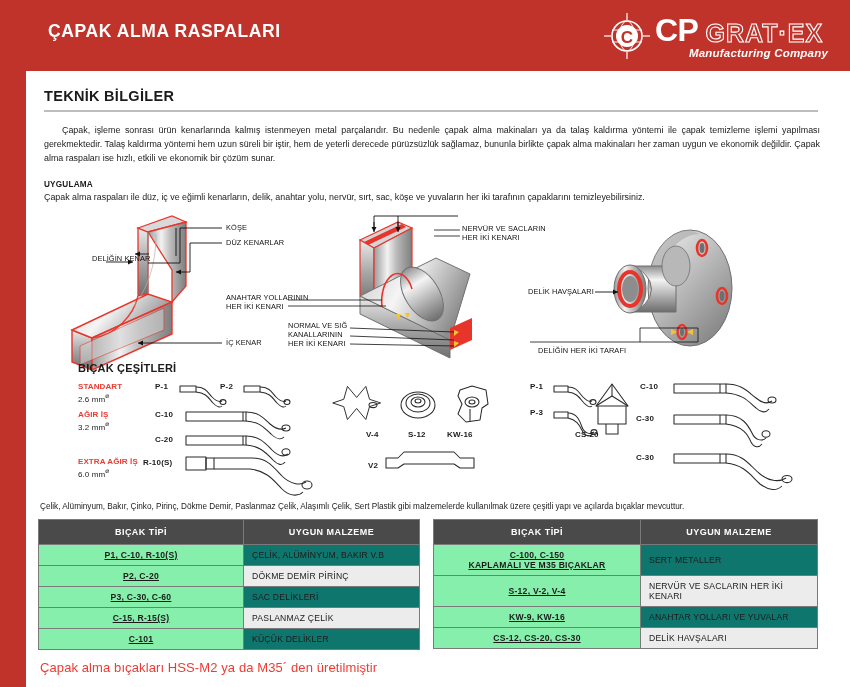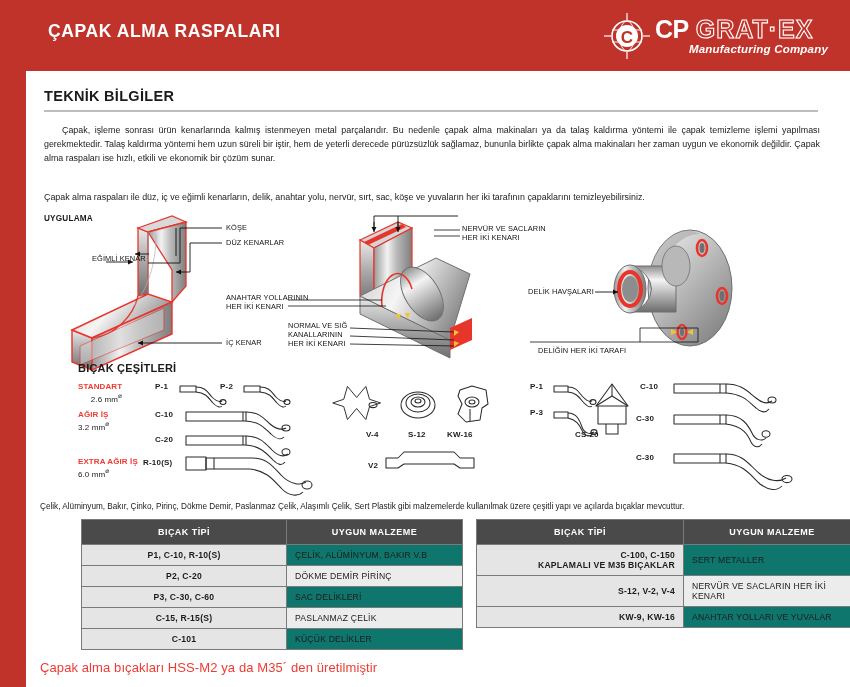--- a/index.html
+++ b/index.html
@@ -30,21 +30,21 @@
     position: absolute; left: 26px; top: 71px; width: 824px; height: 616px;
     background: #ffffff;
   }
 
   
   .logo { position: absolute; right: 22px; top: 12px; height: 48px; display: flex; align-items: center; }
   .logo-emblem { position: relative; width: 46px; height: 46px; margin-right: 5px; }
   .logo-text-wrap { display: flex; flex-direction: column; align-items: flex-start; }
   .logo-row { display: flex; align-items: flex-end; }
   .logo-cp {
-    color: #ffffff; font-size: 25px; font-weight: bold; letter-spacing: -0.5px;
+    color: #ffffff; font-size: 32px; font-weight: bold; letter-spacing: -0.5px;
     line-height: 1; font-family: "Liberation Sans", sans-serif;
   }
   .logo-gratex {
     font-size: 25px; font-weight: bold; line-height: 1; margin-left: 7px;
     color: transparent; -webkit-text-stroke: 1.1px #ffffff;
     letter-spacing: 1px;
   }
   .logo-mfg {
     color: #ffffff; font-size: 11.5px; font-weight: bold; font-style: italic;
     margin-top: 1px; margin-left: 34px; letter-spacing: 0.2px;
@@ -61,21 +61,21 @@
   }
 
   
   .intro {
     position: absolute; left: 44px; top: 124px; width: 776px;
     font-size: 8.9px; line-height: 1.55; color: #1b1b1b; text-align: justify;
   }
   .intro .indent { display: inline-block; width: 18px; }
   .sub-head {
     position: absolute; left: 44px; top: 180px;
-    font-size: 8.2px; font-weight: bold; color: #1b1b1b; letter-spacing: 0.2px; margin-top: 34px;
+    font-size: 8.2px; font-weight: bold; color: #1b1b1b; letter-spacing: 0.2px;
   }
   .sub-copy {
     position: absolute; left: 44px; top: 191px; width: 776px;
     font-size: 8.9px; line-height: 1.5; color: #1b1b1b;
   }
 
   
   .illus { position: absolute; left: 30px; top: 210px; width: 810px; height: 160px; }
   .lbl {
     position: absolute; font-size: 7.4px; color: #111; line-height: 1.22;
@@ -95,34 +95,34 @@
   .grade .mm { display: block; color: #1b1b1b; font-weight: normal; font-size: 8px; margin-top: 1px; }
   .bcode {
     position: absolute; font-size: 8px; font-weight: bold; color: #1b1b1b; letter-spacing: 0.2px;
   }
 
   
   .tbl-note {
     position: absolute; left: 40px; top: 502px; width: 790px;
     font-size: 8.2px; color: #1b1b1b;
   }
-  table { border-collapse: collapse; font-size: 8.6px; margin-left: 43px; }
+  table { border-collapse: collapse; font-size: 8.6px; }
   .tbl { position: absolute; border: 1px solid #7a7a7a; }
   #tbl-left  { left: 38px; top: 519px; width: 382px; }
   #tbl-right { left: 433px; top: 519px; width: 385px; }
   .tbl th {
     background: #4a4a4a; color: #ffffff; font-weight: bold;
     font-size: 9px; letter-spacing: 0.45px; padding: 7px 4px; text-align: center;
     border: 1px solid #7a7a7a;
   }
   .tbl td { border: 1px solid #7a7a7a; padding: 5px 8px; color: #1b1b1b; }
-  .tbl td.c1 { background: #e5e5e5; font-weight: bold; text-align: center; letter-spacing: 0.25px; }
+  .tbl td.c1 { background: #86efac; font-weight: bold; text-align: center; letter-spacing: 0.25px; text-decoration: underline; }
   .tbl td.c2 { background: #0f766e; letter-spacing: 0.2px; }
   .tbl tr.alt td.c2 { background: #ececed; }
-  #tbl-right td.c1 { text-align: right; }
+  #tbl-right td.c1 { text-align: center; }
   #tbl-left  td.c1 { width: 205px; }
   #tbl-right td.c1 { width: 207px; }
 
   .footnote {
     position: absolute; left: 40px; top: 660px;
     font-size: 13px; color: #ee3b33; letter-spacing: 0.1px;
   }
 </style>
 </head>
 <body>
@@ -272,39 +272,39 @@
         <line x1="565" y1="82" x2="588" y2="82" stroke="#111" stroke-width="0.9" marker-end="url(#ar)"></line>
         <line x1="610" y1="118" x2="668" y2="118" stroke="#111" stroke-width="0.8"></line>
         <line x1="610" y1="118" x2="610" y2="132" stroke="#111" stroke-width="0.8"></line>
         <line x1="668" y1="118" x2="668" y2="132" stroke="#111" stroke-width="0.8"></line>
         <line x1="500" y1="132" x2="668" y2="132" stroke="#111" stroke-width="0.8"></line>
         <line x1="430" y1="20" x2="404" y2="20" stroke="#111" stroke-width="0.8"></line>
         <line x1="430" y1="26" x2="404" y2="26" stroke="#111" stroke-width="0.8"></line>
       </g>
     </svg>
 
-    <div class="lbl" style="left:62px; top:44px;">EĞİMLİ KENAR</div>
+    <div class="lbl" style="left:62px; top:44px;">DELİĞİN KENAR</div>
     <div class="lbl" style="left:196px; top:13px;">KÖŞE</div>
     <div class="lbl" style="left:196px; top:28px;">DÜZ KENARLAR</div>
     <div class="lbl" style="left:196px; top:128px;">İÇ KENAR</div>
     <div class="lbl" style="left:196px; top:83px; white-space:pre-line;">ANAHTAR YOLLARININ
 HER İKİ KENARI</div>
     <div class="lbl" style="left:258px; top:111px; white-space:pre-line;">NORMAL VE SIĞ
 KANALLARININ
 HER İKİ KENARI</div>
     <div class="lbl" style="left:432px; top:14px; white-space:pre-line;">NERVÜR VE SACLARIN
 HER İKİ KENARI</div>
     <div class="lbl" style="left:498px; top:77px;">DELİK HAVŞALARI</div>
     <div class="lbl" style="left:508px; top:136px;">DELİĞİN HER İKİ TARAFI</div>
   </div>
 
   <div class="blades">
     <div class="blade-head">BIÇAK ÇEŞİTLERİ</div>
 
-    <div class="grade" style="left:48px; top:20px;text-align:right;">
+    <div class="grade" style="left:48px; top:20px;">
       <span>STANDART</span>
       <span class="mm"><span>2.6 mm</span><sup>⌀</sup></span>
     </div>
     <div class="grade" style="left:48px; top:48px;">
       <span>AĞIR İŞ</span>
       <span class="mm"><span>3.2 mm</span><sup>⌀</sup></span>
     </div>
     <div class="grade" style="left:48px; top:95px;">
       <span>EXTRA AĞIR İŞ</span>
       <span class="mm"><span>6.0 mm</span><sup>⌀</sup></span>
@@ -488,18 +488,22 @@
         <td class="c2">SERT METALLER</td>
       </tr>
       <tr class="alt">
         <td class="c1">S-12, V-2, V-4</td>
         <td class="c2">NERVÜR VE SACLARIN  HER İKİ KENARI</td>
       </tr>
       <tr>
         <td class="c1">KW-9, KW-16</td>
         <td class="c2">ANAHTAR YOLLARI VE YUVALAR</td>
       </tr>
+      <tr class="alt">
+        <td class="c1">CS-12, CS-20, CS-30</td>
+        <td class="c2">DELİK HAVŞALARI</td>
+      </tr>
     </tbody>
   </table>
 
   <div class="footnote">Çapak alma bıçakları HSS-M2 ya da M35´ den üretilmiştir</div>
 
 </div>
 
 </body></html>

